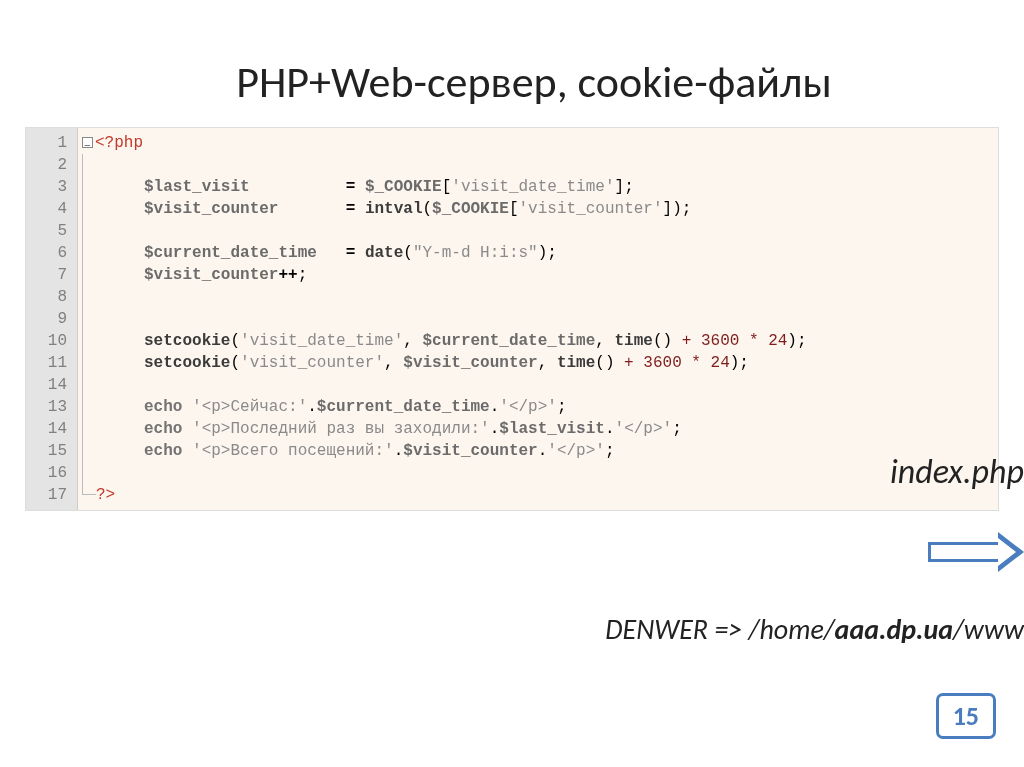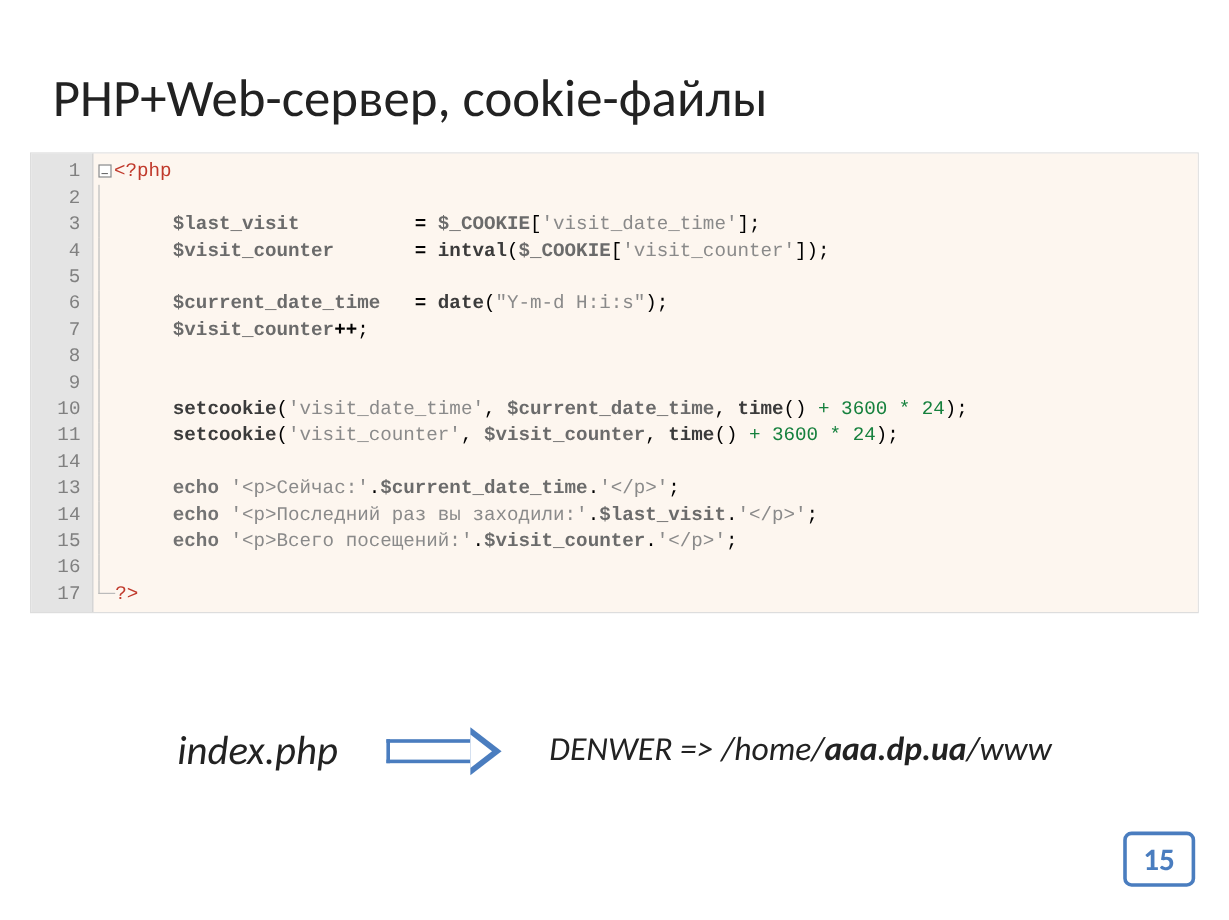--- a/index.html
+++ b/index.html
@@ -4,20 +4,21 @@
 <style>
   * { margin: 0; padding: 0; box-sizing: border-box; }
   body {
     width: 1024px;
     height: 767px;
     background: #fff;
     font-family: "Segoe UI", Calibri, Arial, sans-serif;
     position: relative;
   }
   .slide-title {
+    text-align: center;
     font-size: 44px;
     font-weight: 400;
     color: #222;
     padding: 55px 0 18px 0;
     margin-left: 44px;
   }
   .code-block {
     margin: 0 25px;
     border: 1px solid #ddd;
     display: flex;
@@ -70,32 +71,33 @@
     height:11px;
     border-left:1px solid #bbb;
     border-bottom:1px solid #bbb;
     vertical-align:top;
   }
 
   .c-var   { color:#6b6b6b; font-weight:bold; }
   .c-op    { color:#000; font-weight:bold; }
   .c-func  { color:#3b3b3b; font-weight:bold; }
   .c-str   { color:#8a8a8a; }
-  .c-num   { color:#15803d; }
+  .c-num   { color:#7f1d1d; }
   .c-kw    { color:#737373; font-weight:bold; }
   .c-tag   { color:#c0392b; }
 
   .footer-row {
     position: absolute;
     left: 0; right: 0;
     bottom: 120px;
     display: flex;
-    align-items: flex-start;
+    align-items: flex-end;
     justify-content: center;
     gap: 40px;
+    flex-direction: column;
   }
   .filename {
     font-family: Calibri, Arial, sans-serif;
     font-style: italic;
     font-size: 34px;
     color: #222;
   }
   .arrow-wrap { display:flex; align-items:center; }
   .arrow-shaft {
     width: 70px; height: 20px;

